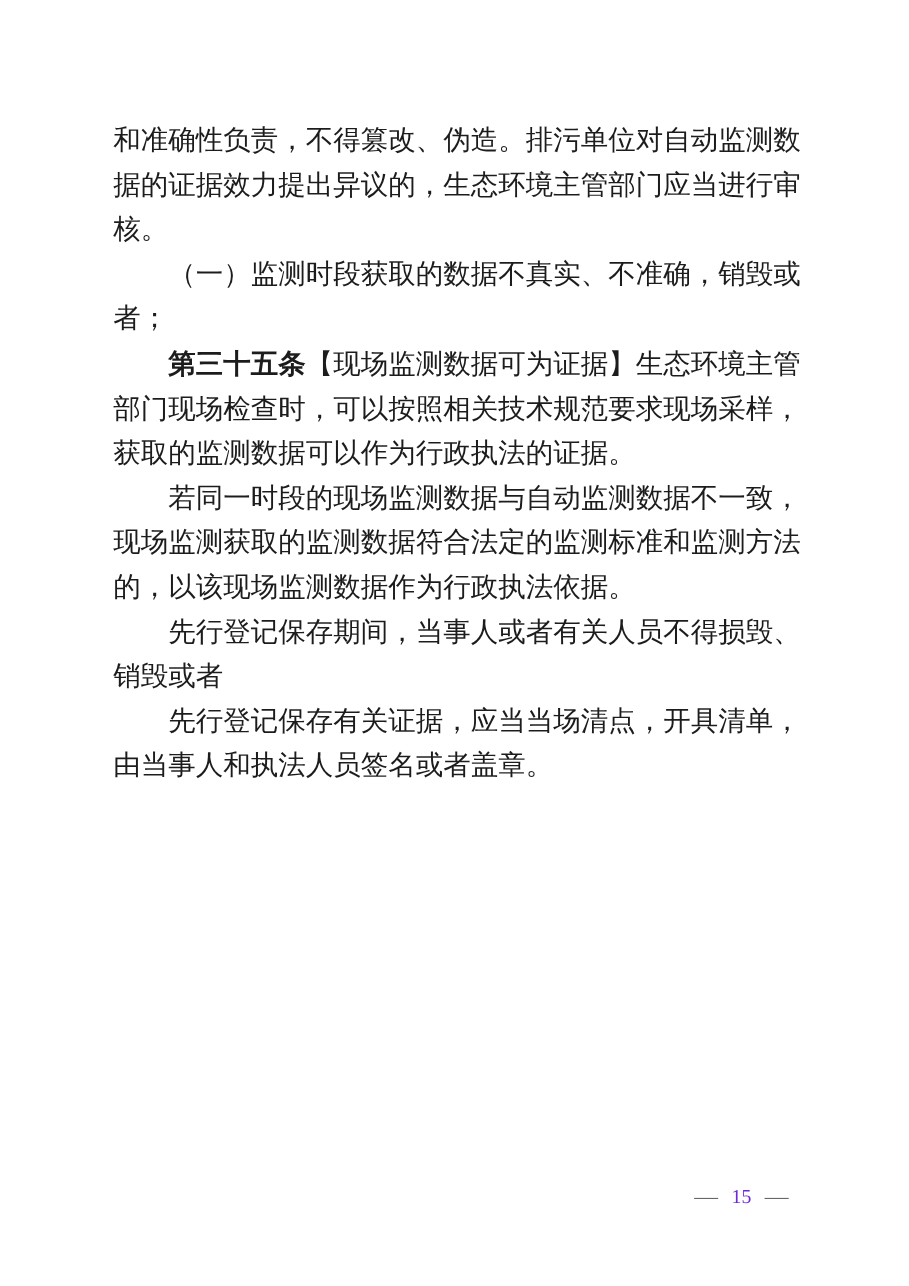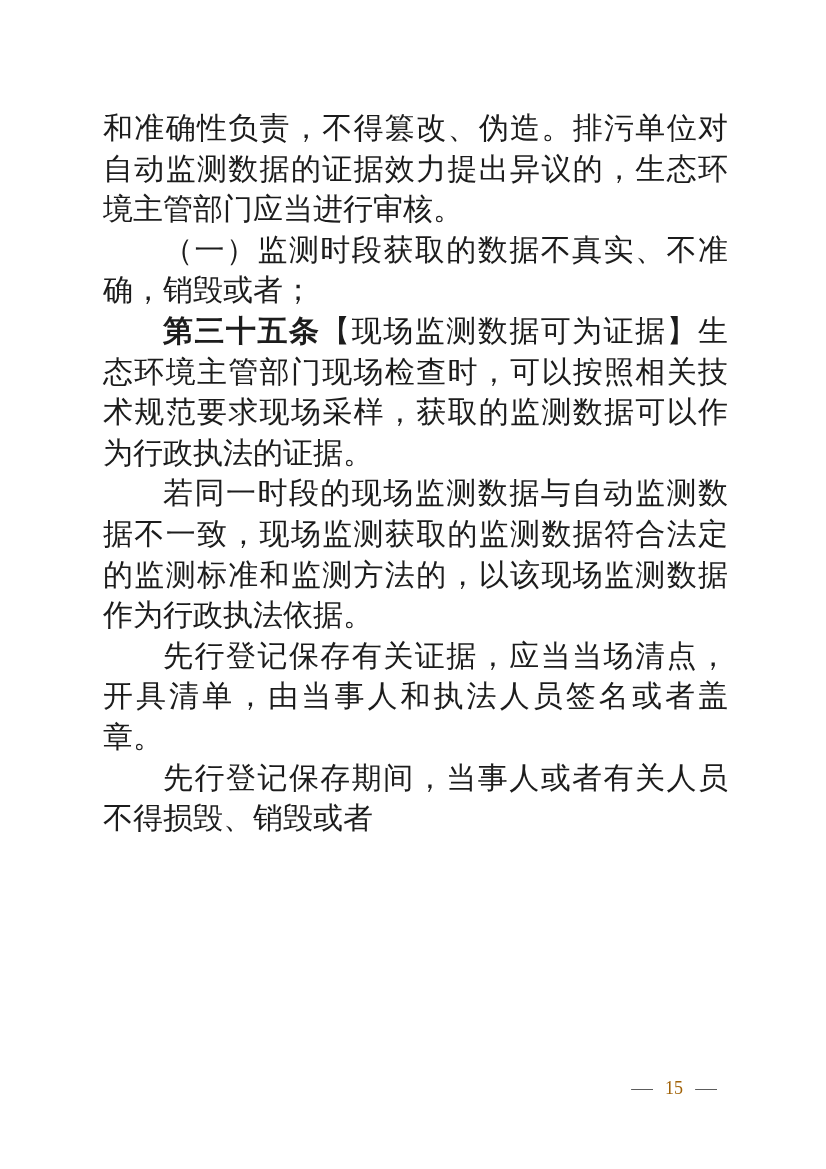--- a/index.html
+++ b/index.html
@@ -14,54 +14,54 @@
     background: #ffffff;
     overflow: hidden;
     font-family: "Liberation Serif", "DejaVu Serif", serif;
     color: #1c1c1c;
   }
   .content {
     position: absolute;
     left: 103px;
     top: 108px;
     width: 625px;
-    font-size: 30px;
+    font-size: 25px;
     line-height: 40.6px;
     text-align: justify;
     text-justify: inter-ideograph;
   }
   .para {
     margin: 0;
     padding: 0;
   }
   .para.indent {
     text-indent: 2em;
   }
   .lead {
     font-weight: 700;
-    font-family: Liberation Serif, serif;
+    font-family: Liberation Sans, sans-serif;
   }
   .footer {
     position: absolute;
     top: 1078px;
     left: 633px;
     display: flex;
     align-items: center;
     gap: 14px;
     font-size: 18px;
     color: #3a3a3a;
     font-family: "Liberation Serif", "DejaVu Serif", serif;
   }
   .footer .dash {
     letter-spacing: 0;
     transform: scaleX(1.2);
     color: #555555;
   }
   .footer .num {
-    color: #a16207;
+    color: #6d28d9;
   }
 </style>
 </head>
 <body>
 
 <div class="page">
 
   <div class="content">
 
     <p class="para"><span>和准确性负责，不得篡改、伪造。排污单位对自动监测数据的证据效力提出异议的，生态环境主管部门应当进行审核。</span></p>
@@ -70,23 +70,23 @@
     <p class="para indent"><span>（一）监测时段获取的数据不真实、不准确，销毁或者；</span></p>
 
 
 
     <p class="para indent"><span class="lead">第三十五条</span><span>【现场监测数据可为证据】生态环境主管部门现场检查时，可以按照相关技术规范要求现场采样，获取的监测数据可以作为行政执法的证据。</span></p>
 
     <p class="para indent"><span>若同一时段的现场监测数据与自动监测数据不一致，现场监测获取的监测数据符合法定的监测标准和监测方法的，以该现场监测数据作为行政执法依据。</span></p>
 
 
 
+    <p class="para indent"><span>先行登记保存期间，当事人或者有关人员不得损毁、销毁或者</span></p>
+
     <p class="para indent"><span>先行登记保存有关证据，应当当场清点，开具清单，由当事人和执法人员签名或者盖章。</span></p>
-
-    <p class="para indent"><span>先行登记保存期间，当事人或者有关人员不得损毁、销毁或者</span></p>
 
   </div>
 
   <div class="footer">
     <span class="dash">—</span>
     <span class="num">15</span>
     <span class="dash">—</span>
   </div>
 
 </div>

